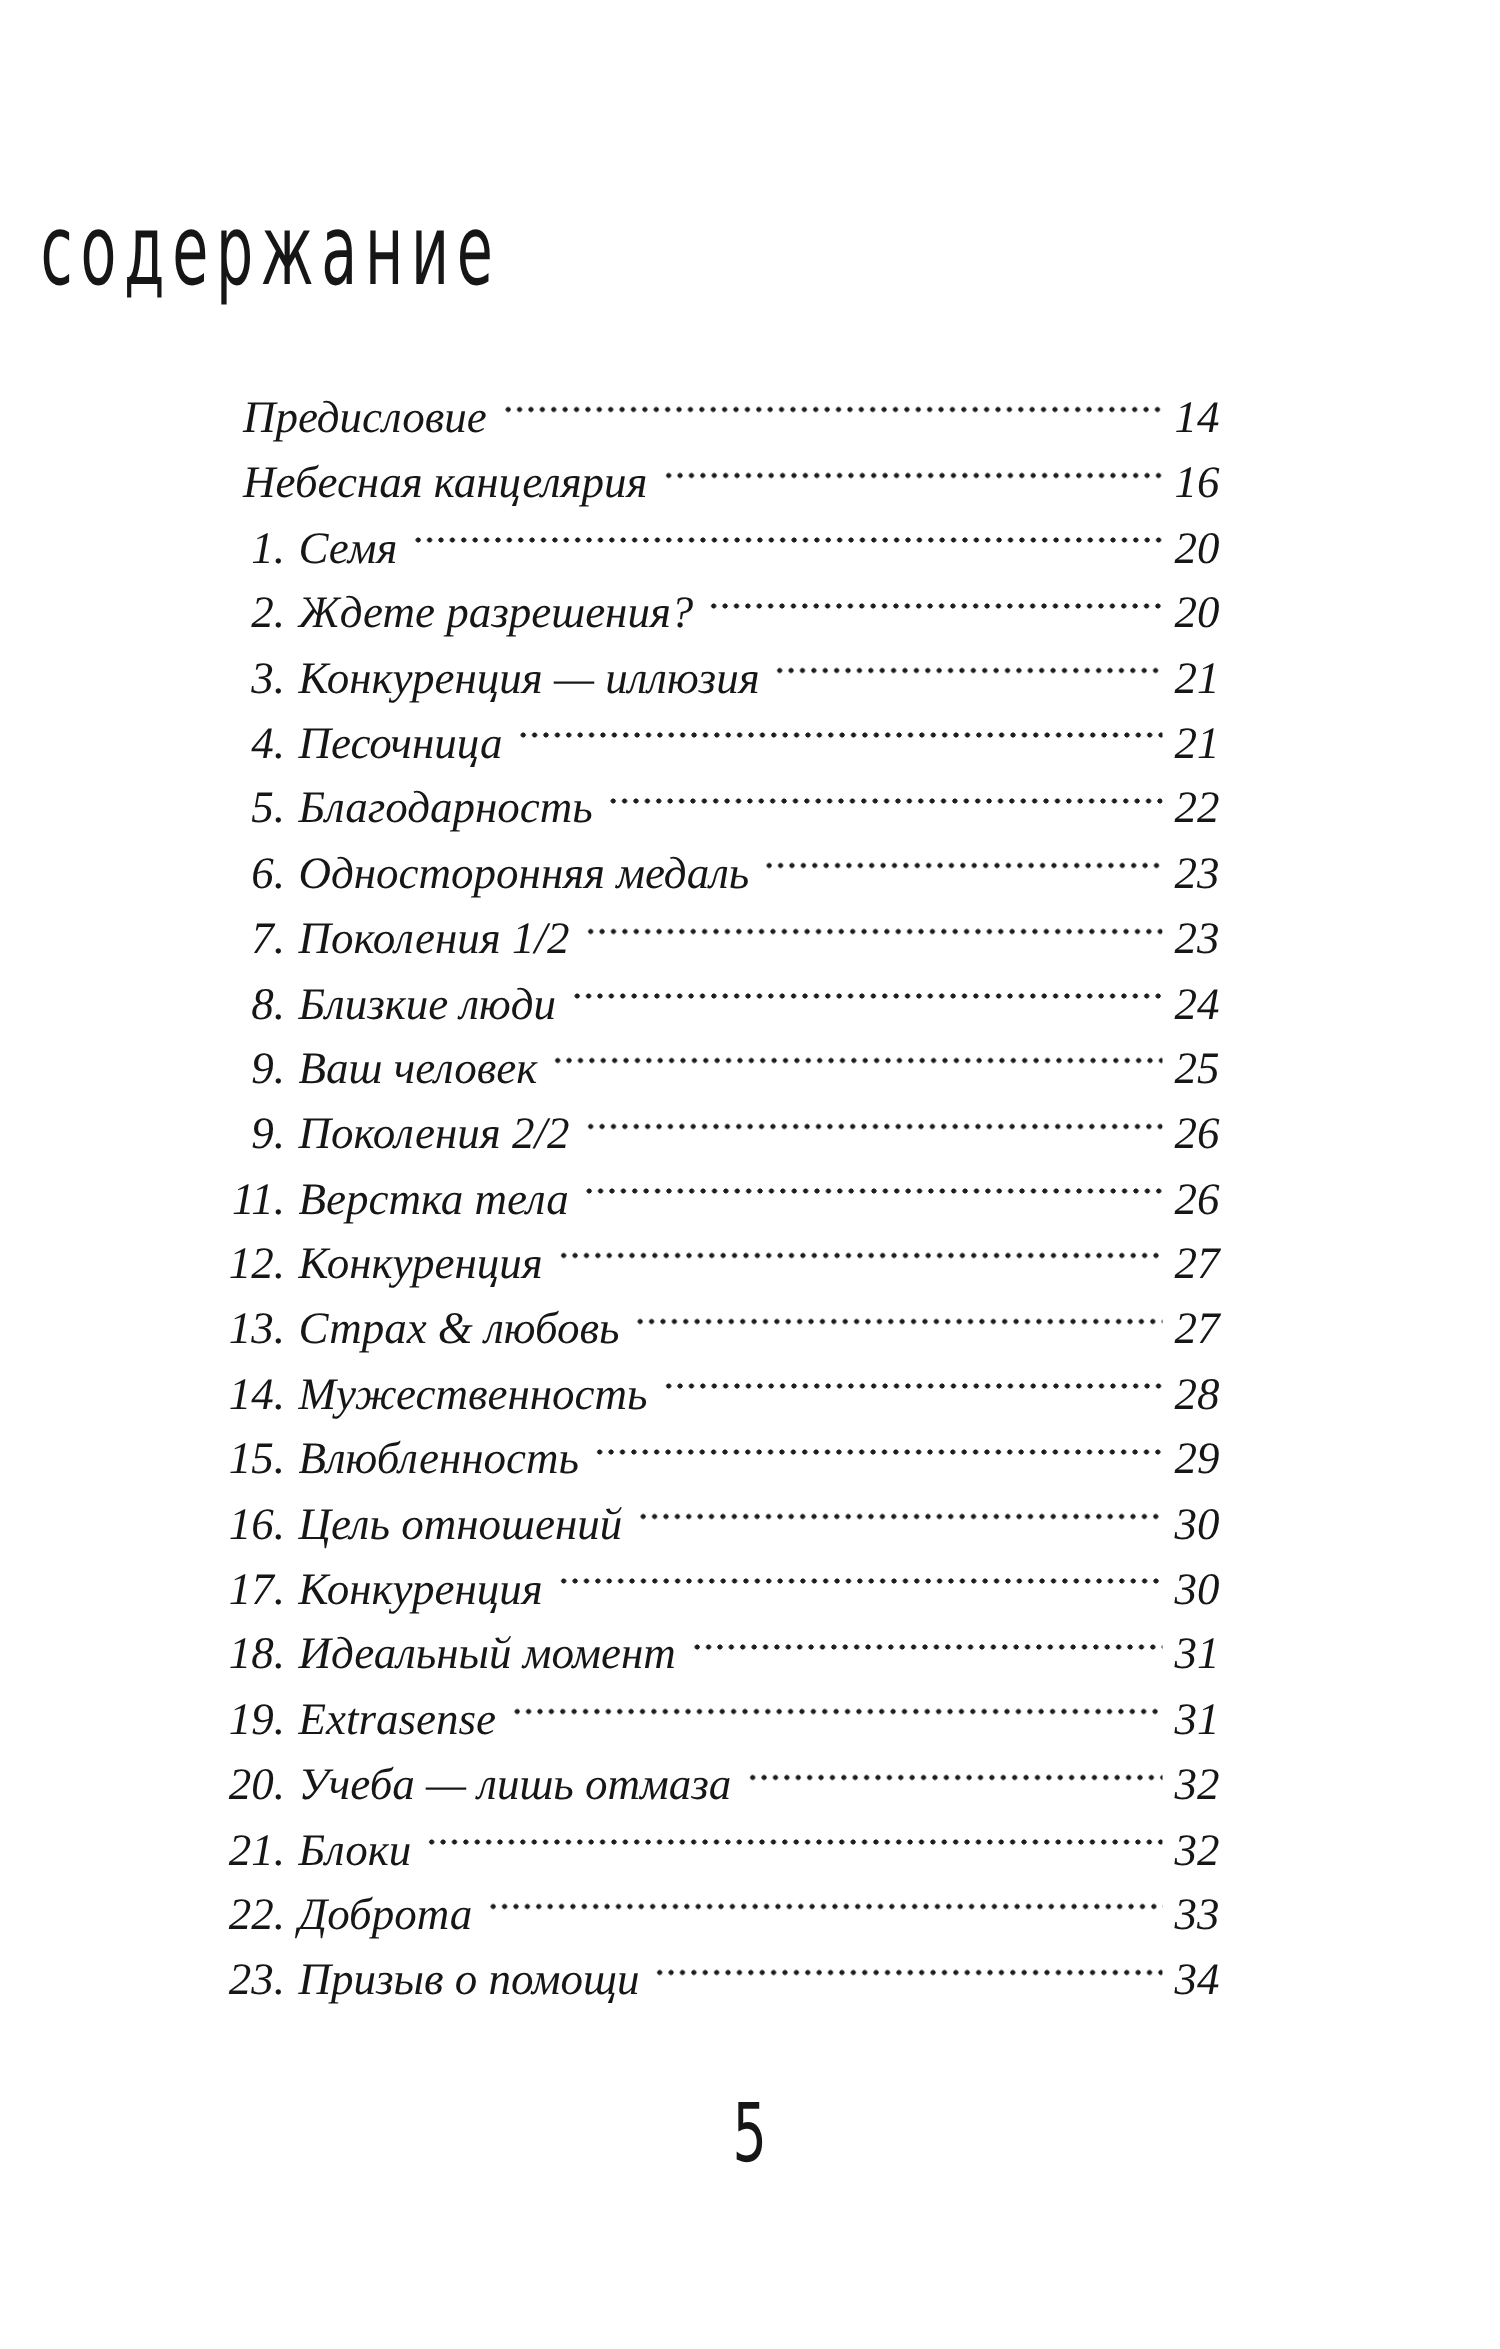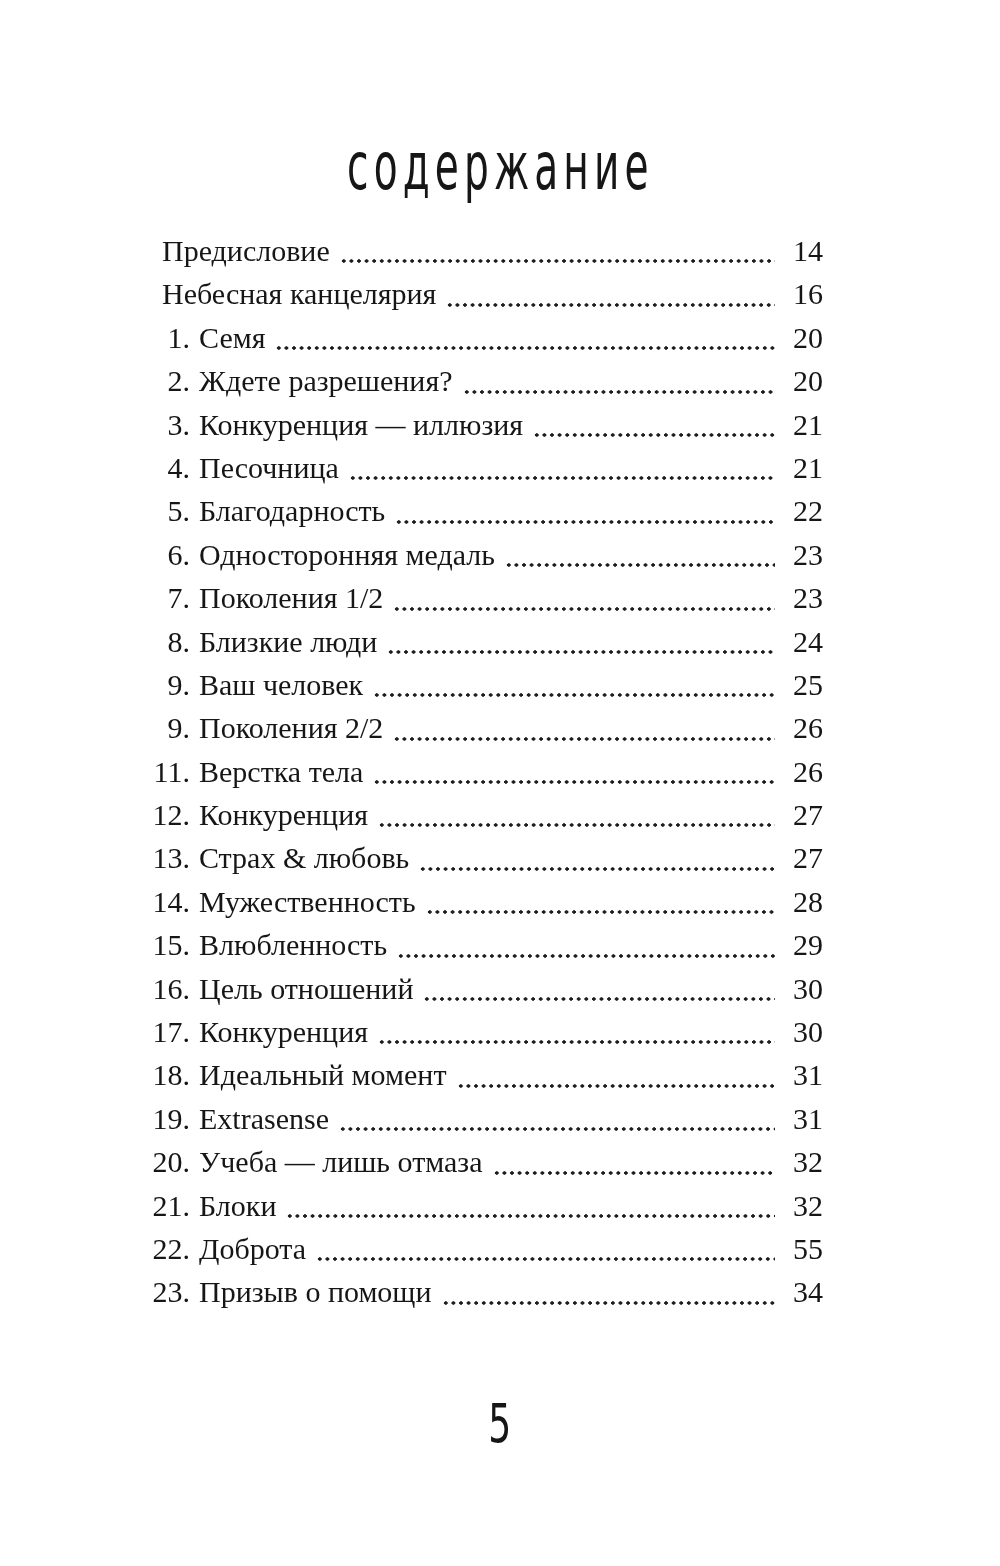--- a/index.html
+++ b/index.html
@@ -10,37 +10,38 @@
     color: #161616;
     font-family: "Liberation Serif", serif;
     position: relative;
     overflow: hidden;
   }
   .title-wrap {
     position: absolute;
     top: 128px;
     left: 0;
     width: 100%;
-    text-align: center;
+    text-align: left;
   }
   .title {
     display: inline-block;
     font-family: "DejaVu Sans", sans-serif;
     font-weight: 400;
     font-size: 46px;
     letter-spacing: 6px;
     transform: scale(0.85, 1.42);
     transform-origin: center top;
     white-space: nowrap;
   }
   .toc {
     position: absolute;
-    top: 229px;
+    top: 241px;
     left: 150px;
     right: 177px;
+    font-style: italic;
   }
   .toc-row {
     display: flex;
     align-items: baseline;
     height: 43.4px;
     line-height: 43.4px;
     font-size: 30px;
   }
   .toc-num {
     flex: 0 0 40px;
@@ -61,21 +62,22 @@
     height: 4px;
     margin: 0 8px 9px 10px;
     background-image: radial-gradient(circle, #1d1d1d 1.5px, transparent 1.9px);
     background-size: 7.6px 4px;
     background-position: left center;
     background-repeat: repeat-x;
   }
   .toc-page {
     flex: 0 0 auto;
     min-width: 40px;
-    text-align: right;
+    text-align: left;
+    margin-top: 16px;
   }
   .footer-wrap {
     position: absolute;
     top: 1392px;
     left: 0;
     width: 100%;
     text-align: center;
   }
   .footer-num {
     display: inline-block;
@@ -252,21 +254,21 @@
     <span class="toc-num">21.</span>
     <span class="toc-label">Блоки</span>
     <span class="toc-leader"></span>
     <span class="toc-page">32</span>
   </div>
 
   <div class="toc-row">
     <span class="toc-num">22.</span>
     <span class="toc-label">Доброта</span>
     <span class="toc-leader"></span>
-    <span class="toc-page">55</span>
+    <span class="toc-page">33</span>
   </div>
 
   <div class="toc-row">
     <span class="toc-num">23.</span>
     <span class="toc-label">Призыв о помощи</span>
     <span class="toc-leader"></span>
     <span class="toc-page">34</span>
   </div>
 </div>
 

